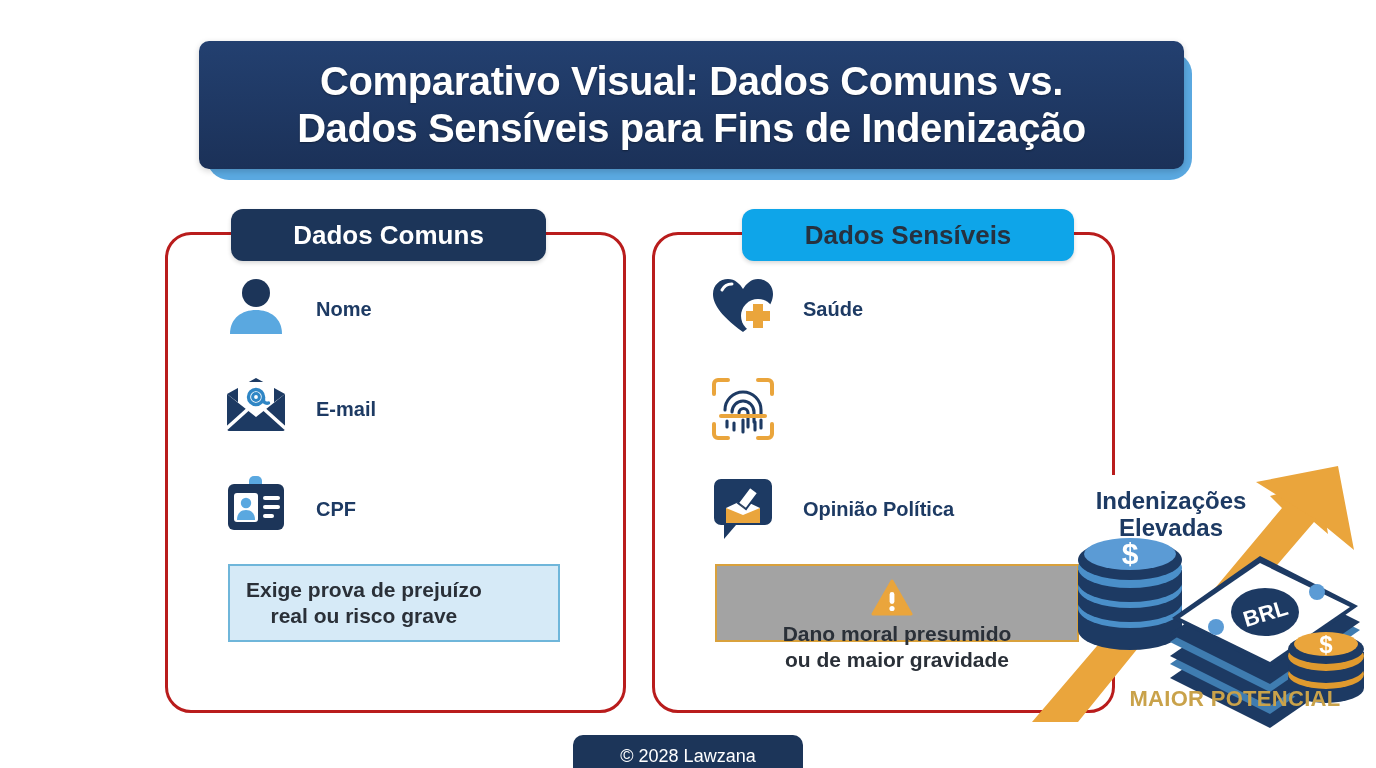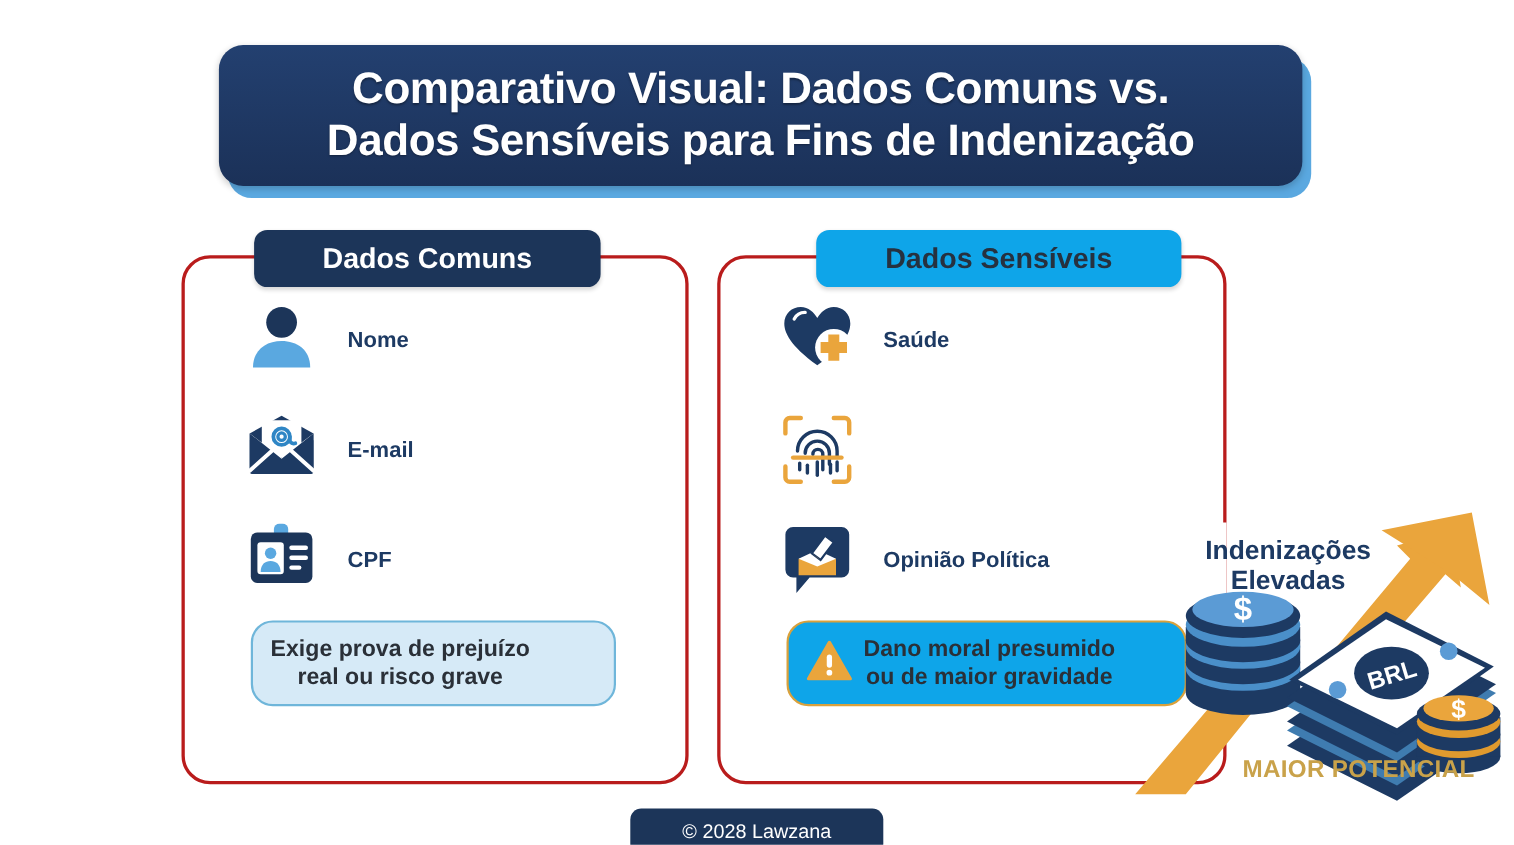--- a/index.html
+++ b/index.html
@@ -14,21 +14,21 @@
   #stage{position:relative;width:1376px;height:768px;overflow:hidden;}
 
   
   .title-shadow{
     position:absolute;left:207px;top:52px;width:985px;height:128px;
     background:#5aa8e0;border-radius:22px;
   }
   .title-banner{
     position:absolute;left:199px;top:41px;width:985px;height:128px;
     background:linear-gradient(180deg,#234070 0%,#1b3158 100%);
-    border-radius:22px;
+    border-radius:10px;
     display:flex;align-items:center;justify-content:center;
     box-shadow:0 2px 6px rgba(0,0,0,.18);
   }
   .title-text{
     color:#ffffff;font-size:40px;font-weight:bold;line-height:1.18;
     text-align:center;letter-spacing:-.4px;padding:0 26px;
     text-shadow:0 1px 2px rgba(0,0,0,.35);
   }
 
   
@@ -58,25 +58,25 @@
   .item{display:flex;align-items:center;height:76px;margin-bottom:24px;}
   .item-ico{width:72px;height:66px;flex:0 0 72px;position:relative;}
   .item-label{
     margin-left:24px;font-size:20px;font-weight:bold;color:#1d3a63;
     white-space:nowrap;
   }
 
   
   .note{
     position:absolute;left:60px;bottom:68px;
-    border-radius:20px;box-sizing:border-box;
+    border-radius:0;box-sizing:border-box;
     display:flex;align-items:center;padding:13px 16px;
   }
   #note-left{width:332px;height:78px;background:#d6eaf7;border:2px solid #6fb6da;}
-  #note-right{width:364px;height:78px;background:#0ea5e9;border:2px solid #d9a13c;}
+  #note-right{width:364px;height:78px;background:#a3a3a3;border:2px solid #d9a13c;flex-direction:column;}
   .note-text{
     font-size:21px;font-weight:bold;line-height:1.22;color:#2a3038;
   }
   #note-left .note-text{color:#2a3038;}
   .warn-ico{flex:0 0 42px;margin-right:10px;}
 
   
   #money-art{position:absolute;left:1020px;top:430px;width:356px;height:300px;}
   .money-caption{
     position:absolute;left:1078px;top:488px;width:186px;

